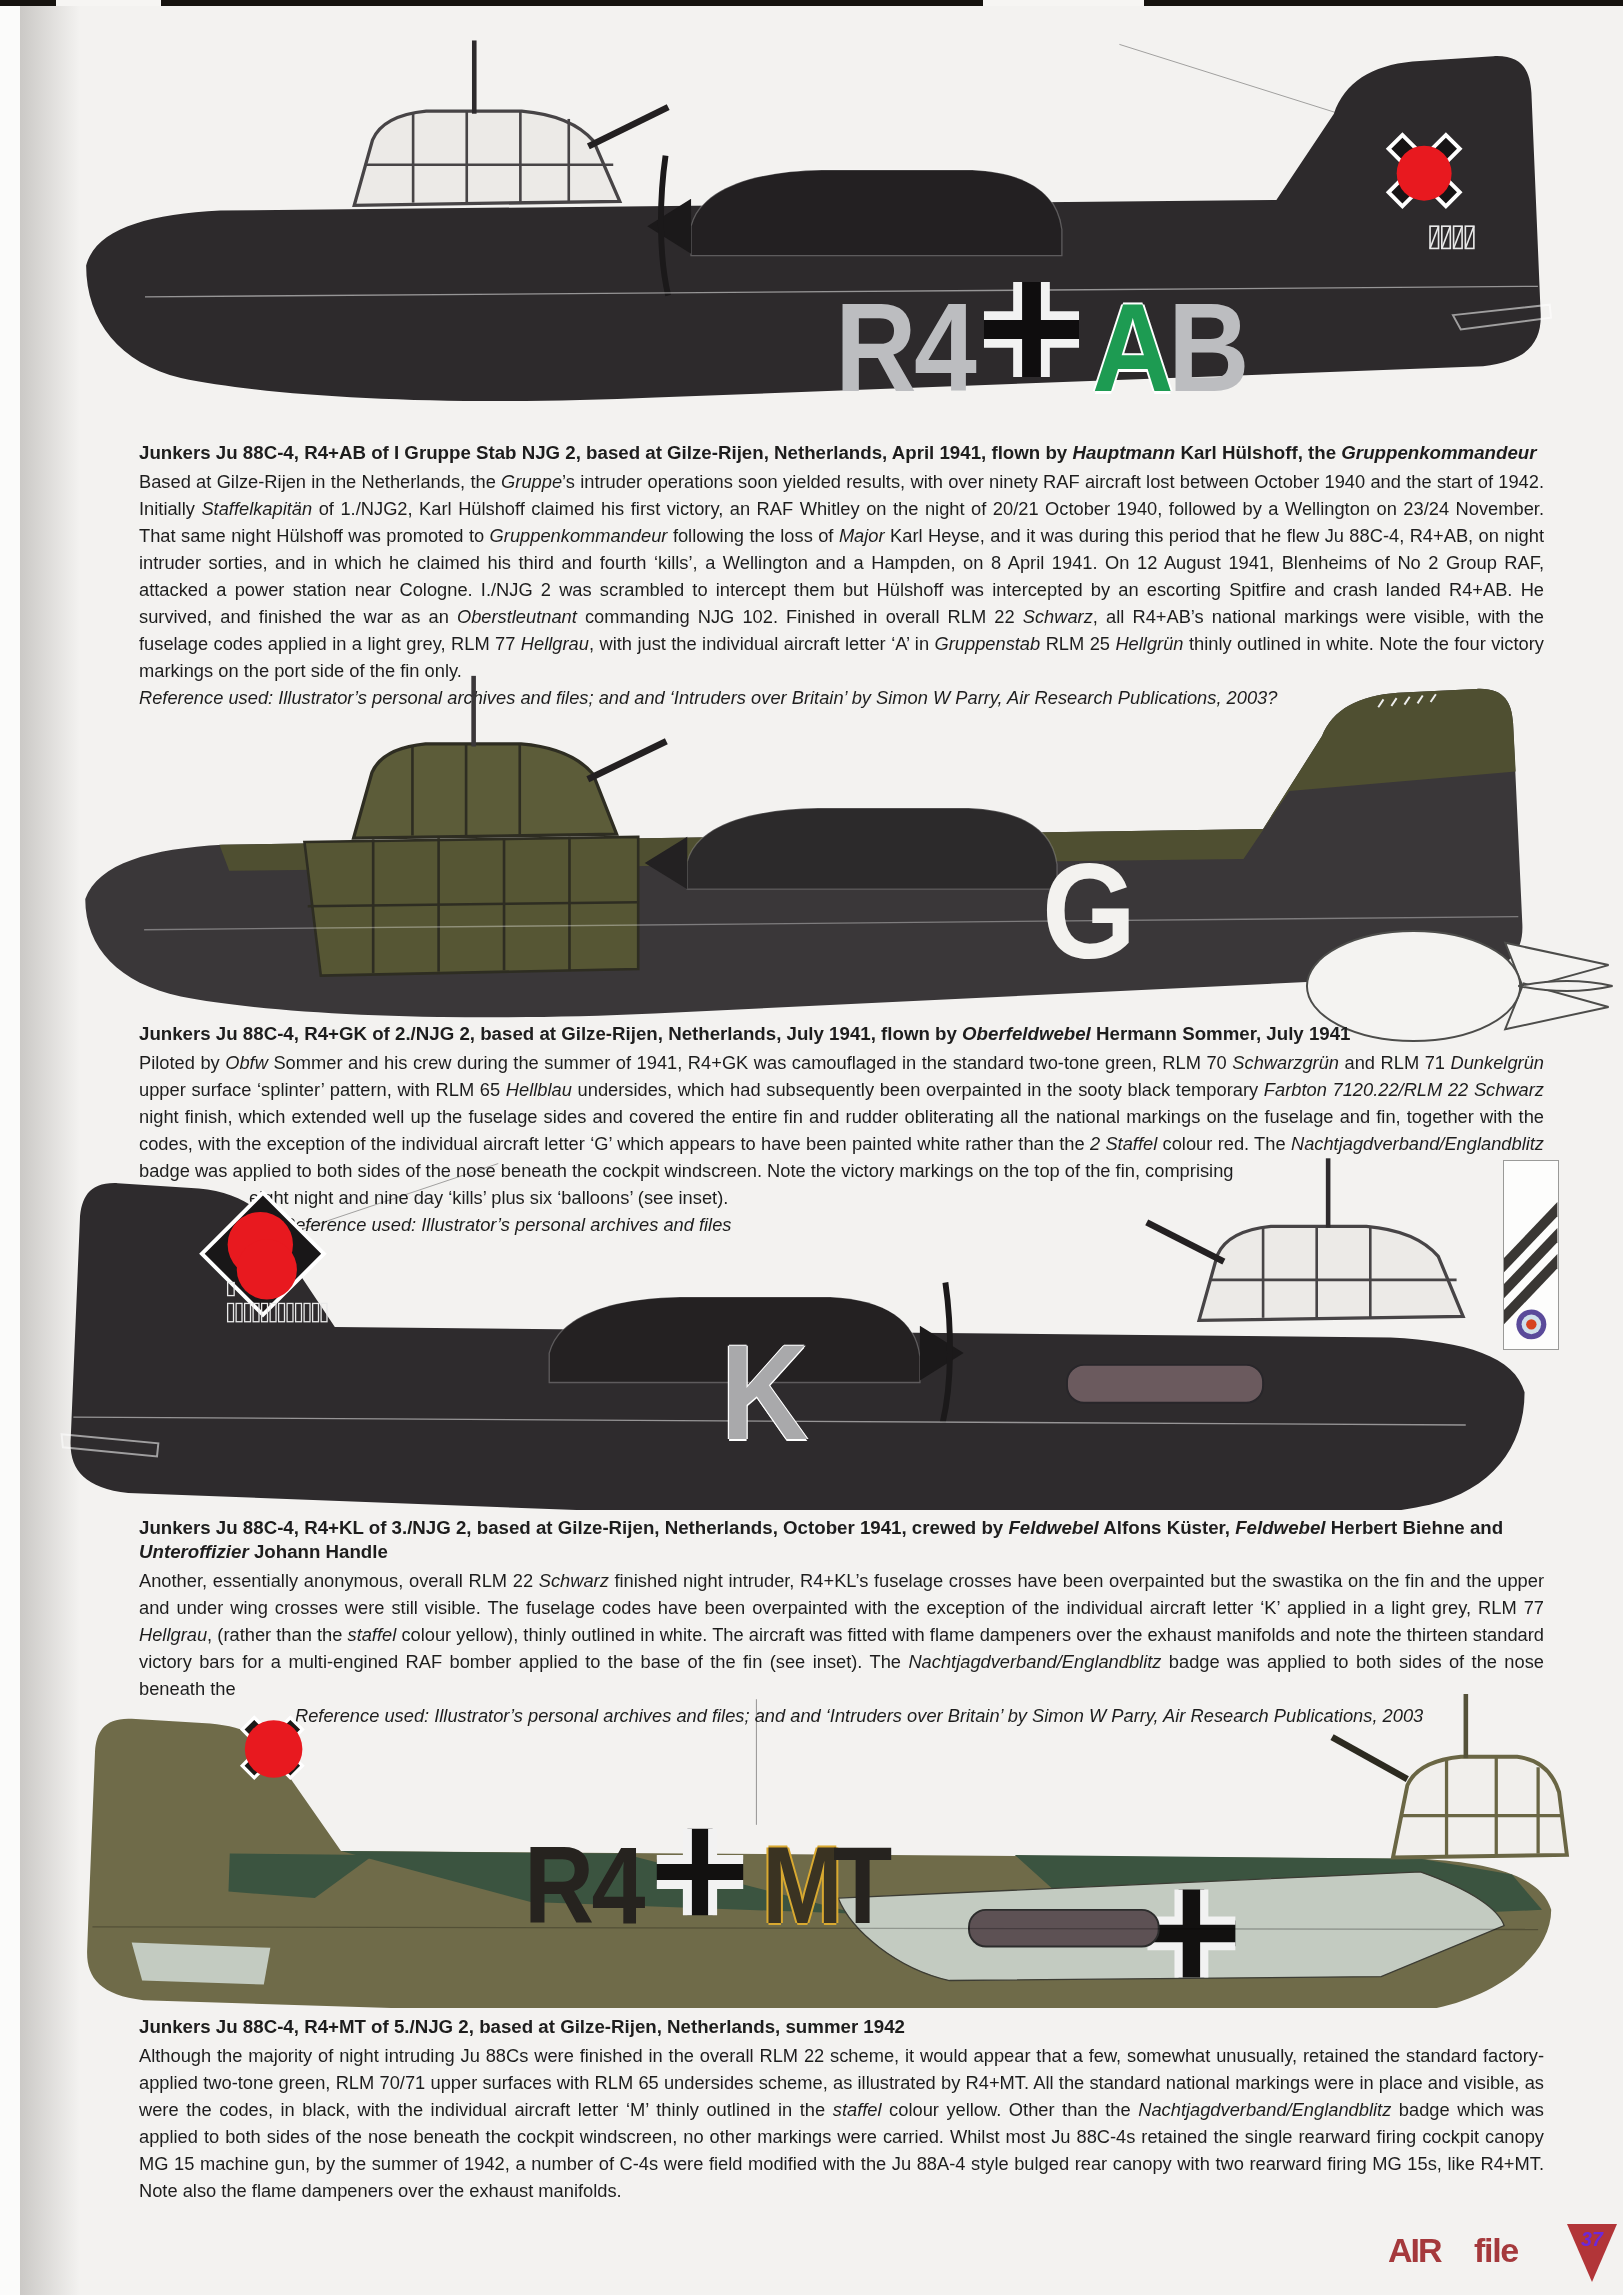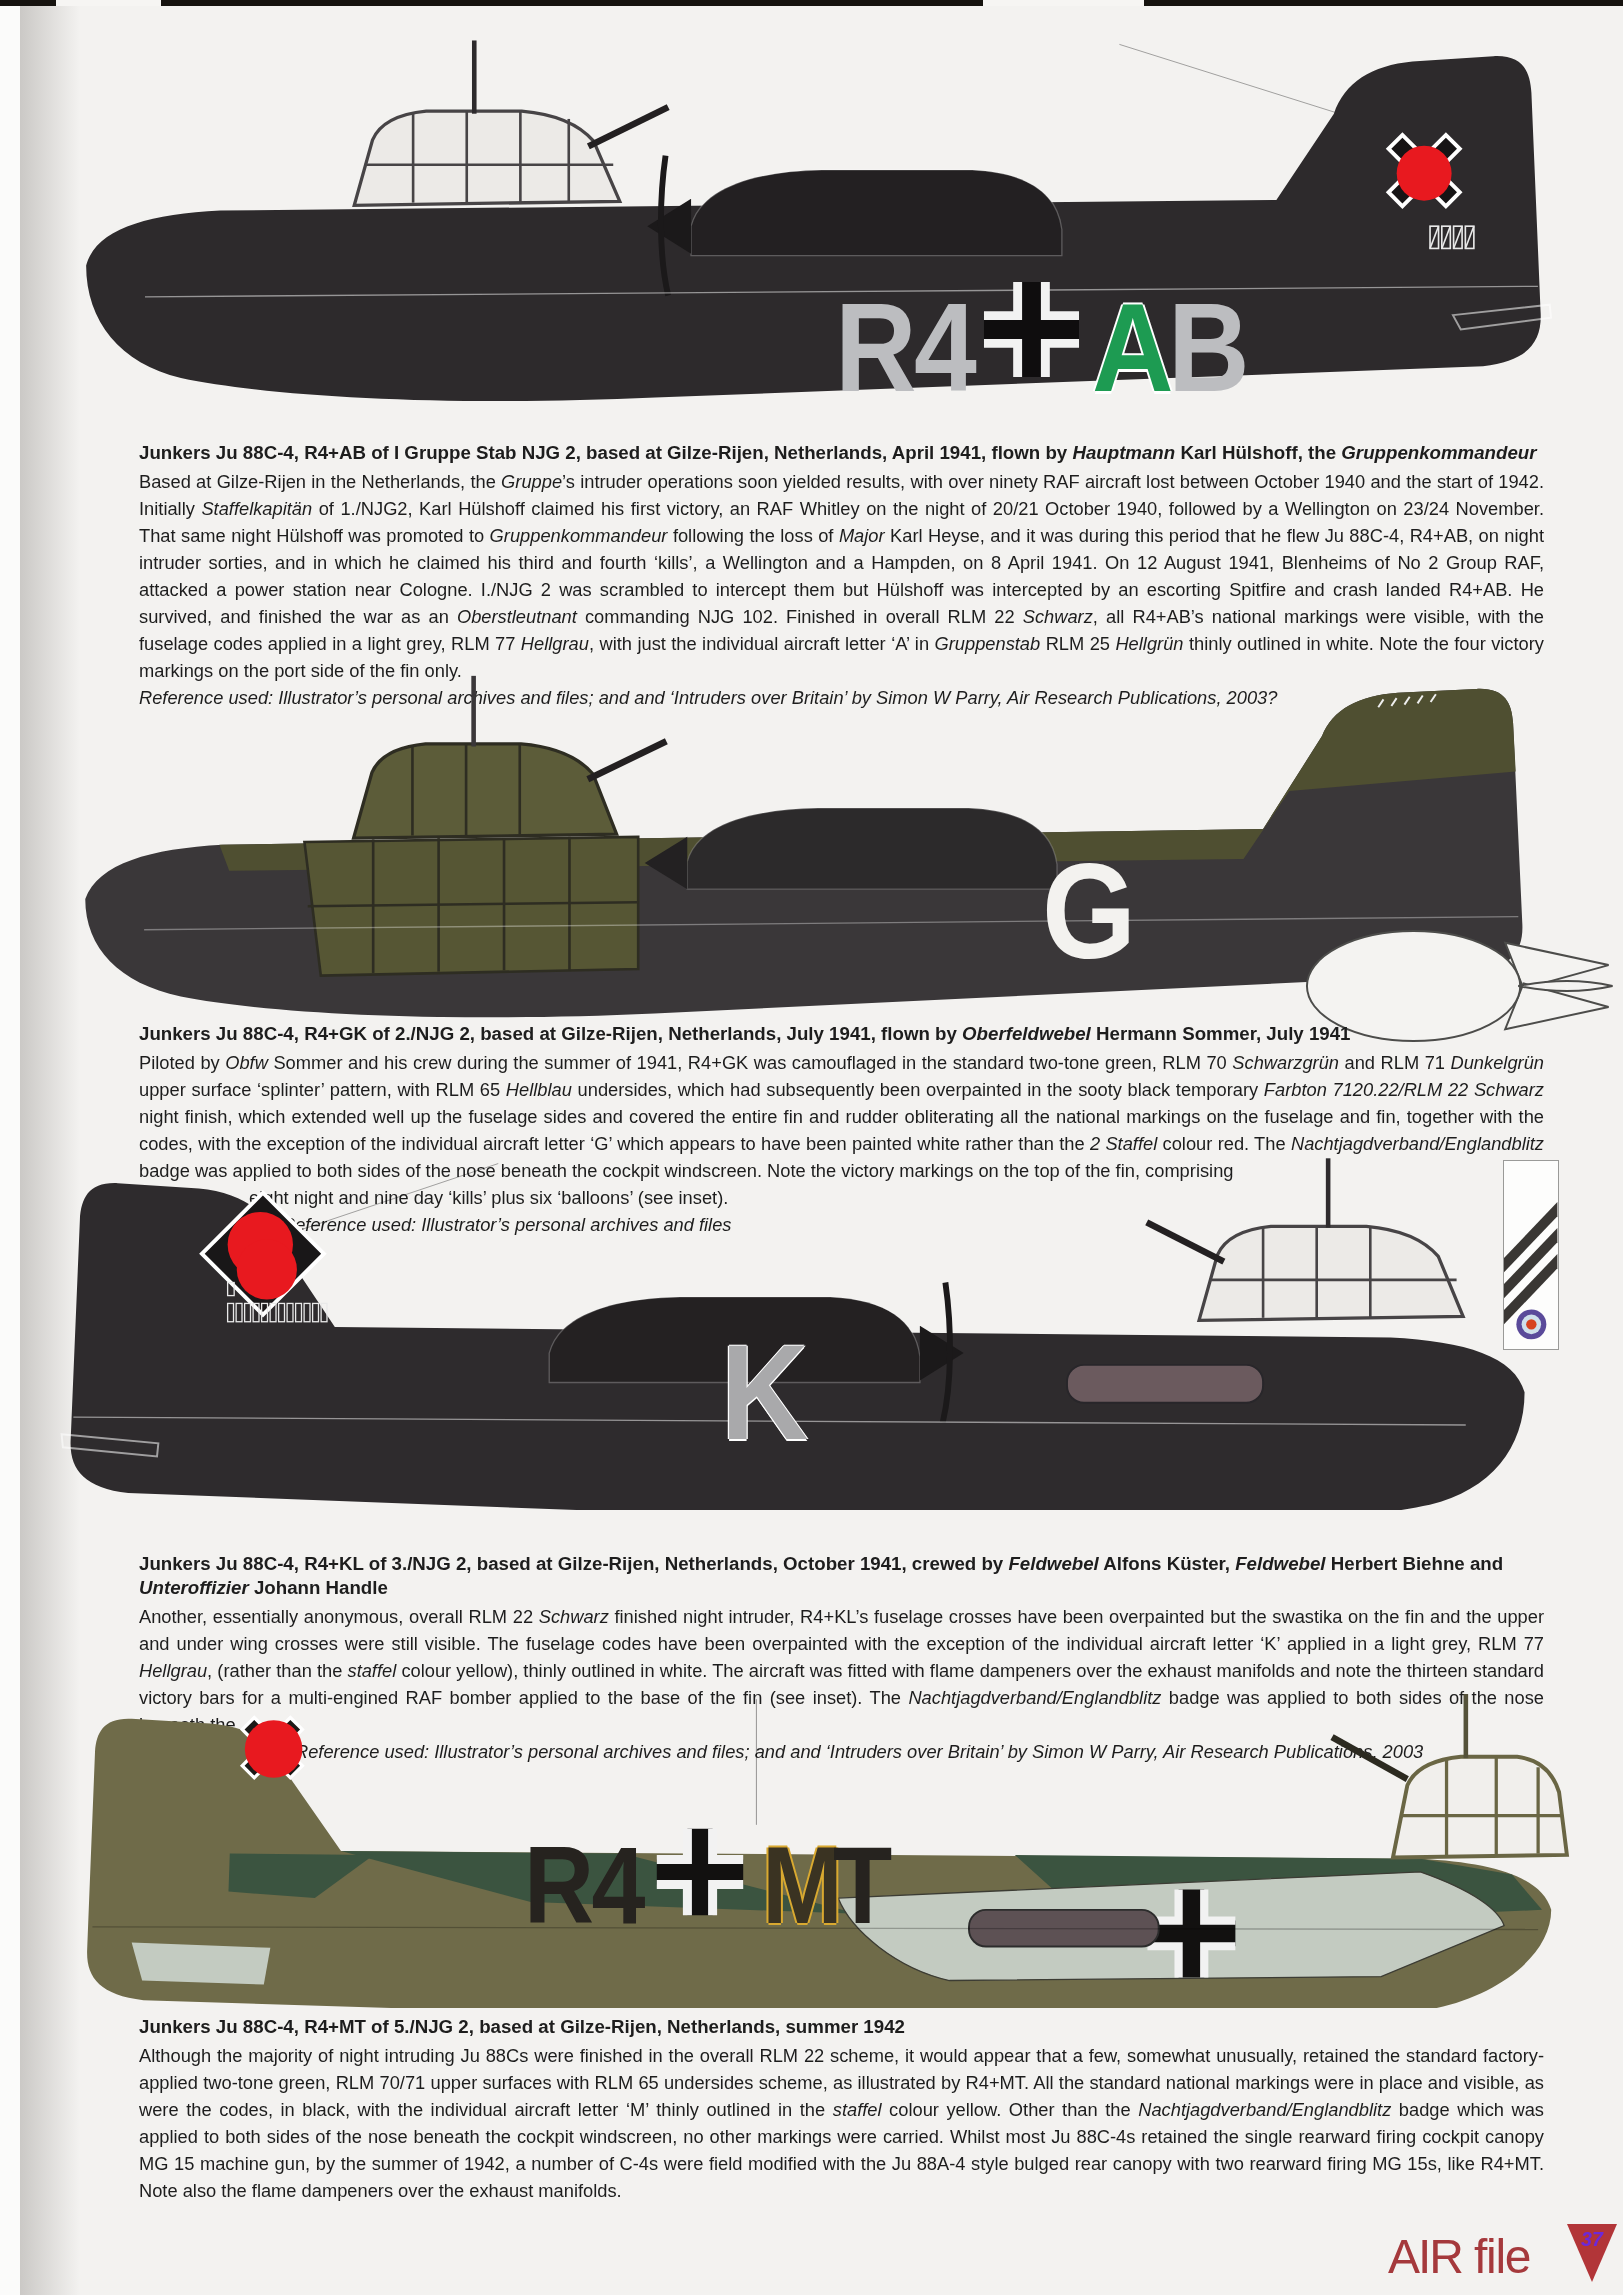--- a/index.html
+++ b/index.html
@@ -16,21 +16,21 @@
   
   .caption{position:absolute;left:139px;width:1405px;}
   .caption .title{font-size:18.7px;font-weight:bold;line-height:24px;margin:0;}
   .caption .body{font-size:18.3px;line-height:27px;text-align:justify;margin:3.3px 0 0;}
   .cont{font-size:18.3px;line-height:27px;}
   .ref{font-size:18.3px;line-height:27px;font-style:italic;}
   .indent-a{padding-left:110px;}
   .indent-b{padding-left:143px;}
   .indent-c{padding-left:123px;}
   .indent-d{padding-left:156px;}
-  .cap1{top:441px;} .cap2{top:1022px;} .cap3{top:1516px;margin-top:36px;} .cap4{top:2015px;}
+  .cap1{top:441px;} .cap2{top:1022px;} .cap3{top:1516px;} .cap4{top:2015px;}
   
   .ac{position:absolute;}
   .ac1{left:46px;top:30px;width:1519px;height:412px;}
   .ac2{left:46px;top:673px;width:1577px;height:380px;}
   .ac3{left:46px;top:1157px;width:1519px;height:353px;}
   .ac4{left:33px;top:1694px;width:1558px;height:314px;}
   
   .code{position:absolute;line-height:1;font-weight:bold;letter-spacing:-2.6px;
         transform:scaleY(1.12);transform-origin:top;white-space:nowrap;}
   .f172{font-size:113px;} .f185{font-size:121px;} .f148{font-size:97px;}
@@ -45,21 +45,21 @@
   .outline-white{text-shadow:-2px 0 0 #ffffff,2px 0 0 #ffffff,0 -2px 0 #ffffff,0 2px 0 #ffffff;}
   .outline-thin-white{text-shadow:-1.3px 0 0 #ffffff,1.3px 0 0 #ffffff,0 -1.3px 0 #ffffff,0 1.3px 0 #ffffff;}
   .outline-yellow{text-shadow:-2px 0 0 #d9a930,2px 0 0 #d9a930,0 -2px 0 #d9a930,0 2px 0 #d9a930;}
   .cross{position:absolute;}
   .cross1{left:982px;top:280px;width:99px;height:99px;}
   .cross4{left:655px;top:1827px;width:90px;height:90px;}
   
   .inset-panel{position:absolute;left:1503px;top:1160px;width:56px;height:190px;
         background:#fdfdfc;border:1.3px solid #9a9a98;box-sizing:border-box;}
   
-  .brand-air,.brand-file{position:absolute;top:2233px;font-weight:normal;font-size:48px;
+  .brand-air,.brand-file{position:absolute;top:2233px;font-weight:bold;font-size:34px;
         letter-spacing:-2px;line-height:1;}
   .brand-air{left:1388px;}
   .brand-file{left:1474px;letter-spacing:-1.3px;}
   .brand-tri{position:absolute;left:1567px;top:2224px;width:50px;height:58px;
         clip-path:polygon(0 0,100% 0,50% 100%);}
   .brand-num{position:absolute;left:1567px;top:2228px;width:50px;text-align:center;
         font-size:19.6px;font-weight:bold;font-style:italic;color:#6d28d9;}
 </style>
 </head>
 <body>

